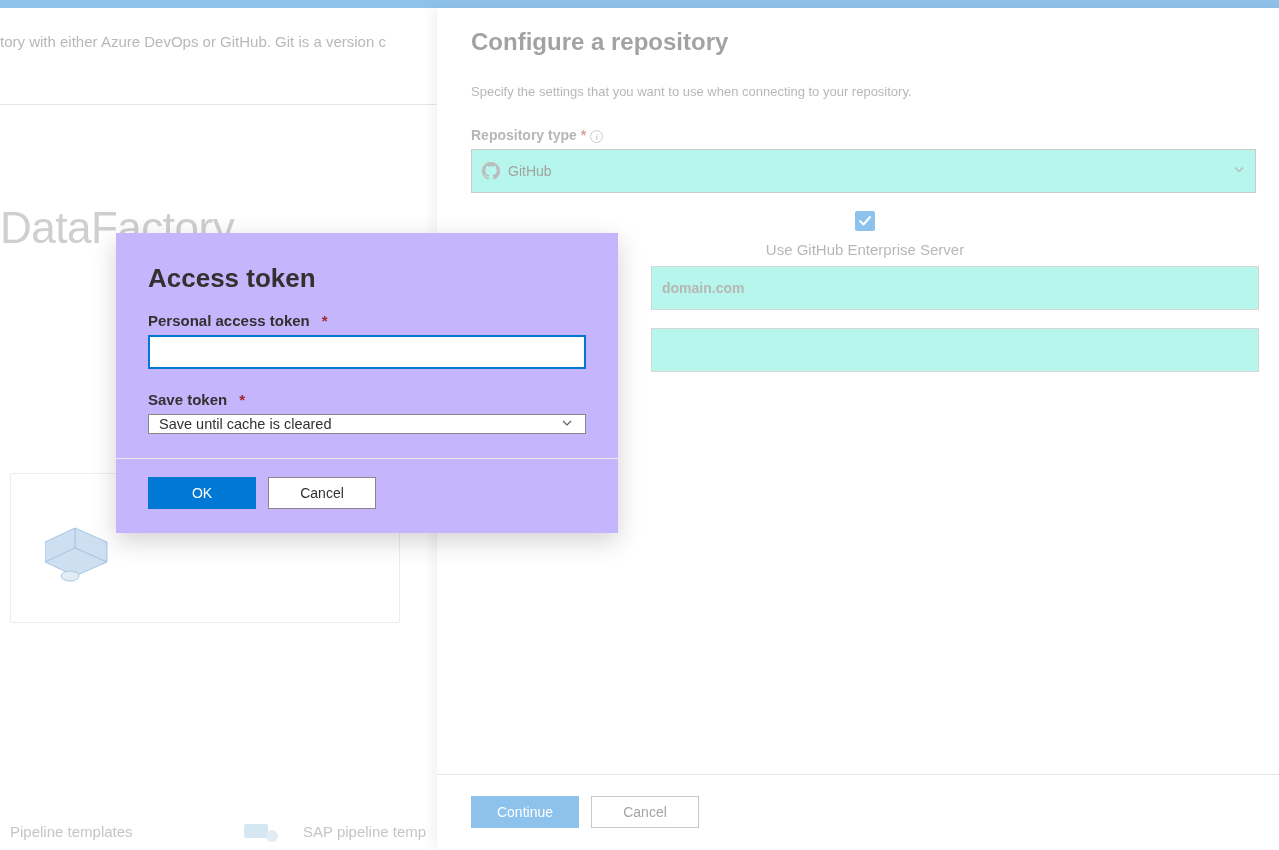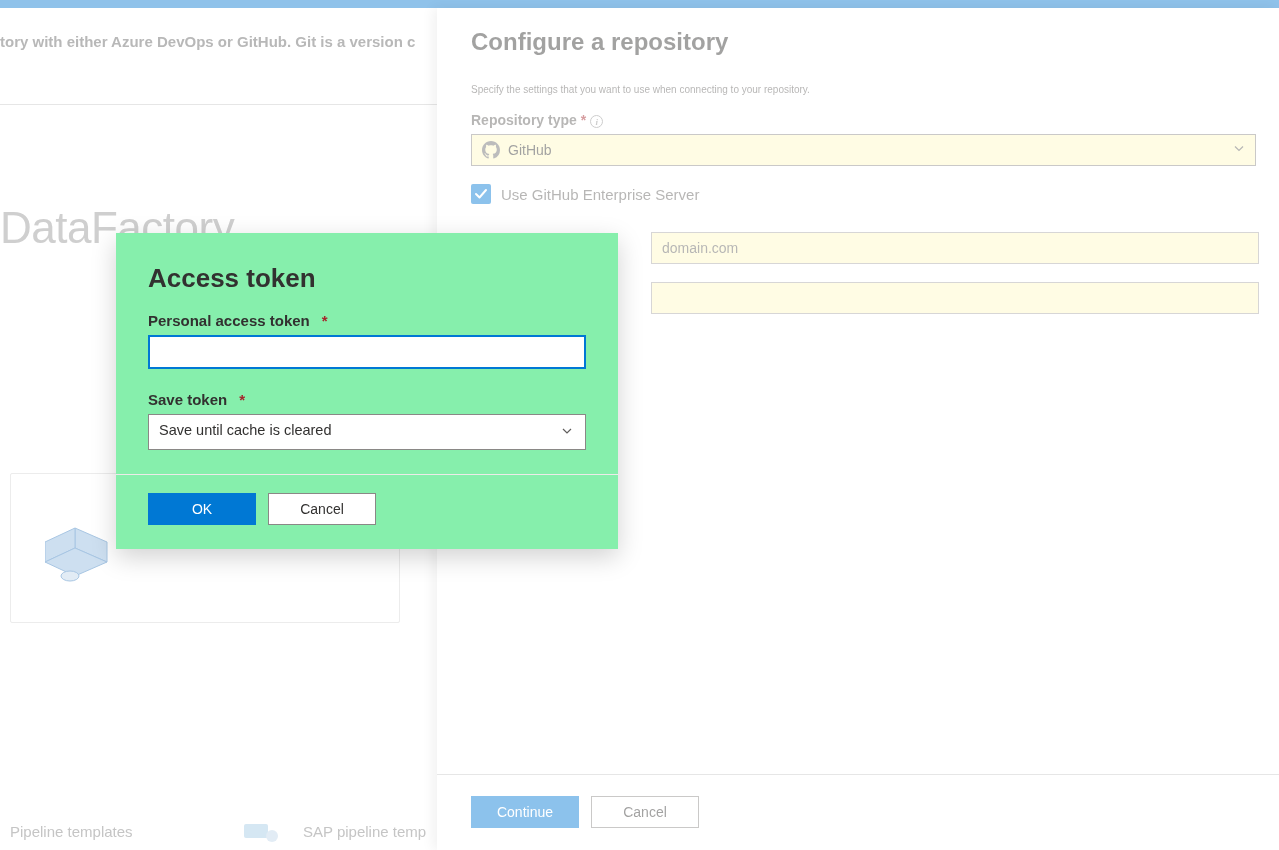--- a/index.html
+++ b/index.html
@@ -99,23 +99,23 @@
     background: rgba(255,255,255,0.55);
     pointer-events: none;
   }
   .rp-title {
     font-size: 24px;
     font-weight: 600;
     color: #323130;
     margin-bottom: 28px;
   }
   .rp-subtitle {
-    font-size: 10px;
+    font-size: 13px;
     color: #605e5c;
-    margin-bottom: 17px;
+    margin-bottom: 28px;
   }
   .rp-field-label {
     font-size: 14px;
     font-weight: 600;
     color: #605e5c;
     margin-bottom: 6px;
     display: flex;
     align-items: flex-end;
     gap: 4px;
   }
@@ -128,23 +128,23 @@
     align-items: center;
     justify-content: center;
     font-size: 9px;
     color: #909090;
     font-style: italic;
     font-family: Georgia, serif;
   }
   .rp-select, .rp-input {
     width: 100%;
     max-width: 785px;
-    height: 32px;
+    height: 44px;
     border: 1px solid #8a8886;
-    background: #fef9c3;
+    background: #5eead4;
     padding: 0 10px;
     font-size: 14px;
     color: #323130;
     display: flex;
     align-items: center;
     position: relative;
   }
   .rp-select .chev {
     position: absolute;
     right: 10px;
@@ -156,21 +156,22 @@
   }
   .gh-icon {
     width: 18px; height: 18px;
     margin-right: 8px;
     display: inline-block;
   }
   .rp-checkbox-row {
     display: flex;
     align-items: center;
     gap: 10px;
-    margin: 18px 0 28px 0;
+    margin: 18px 0 8px 0;
+    flex-direction: column;
   }
   .rp-checkbox {
     width: 20px; height: 20px;
     background: #0078d4;
     border-radius: 2px;
     display: flex;
     align-items: center;
     justify-content: center;
   }
   .rp-checkbox svg { width: 14px; height: 14px; }
@@ -217,21 +218,21 @@
   .btn-primary {
     background: #0078d4;
     border-color: #0078d4;
     color: #ffffff;
   }
   .modal {
     position: absolute;
     left: 116px;
     top: 233px;
     width: 502px;
-    background: #86efac;
+    background: #c4b5fd;
     box-shadow: 0 8px 24px rgba(0,0,0,0.18);
     z-index: 100;
   }
   .modal-body {
     padding: 30px 32px 24px 32px;
   }
   .modal-title {
     font-size: 26px;
     font-weight: 600;
     color: #323130;
@@ -250,54 +251,55 @@
     width: 100%;
     height: 34px;
     border: 2px solid #0078d4;
     padding: 0 8px;
     font-size: 14px;
     outline: none;
     margin-bottom: 22px;
   }
   .modal-select {
     width: 100%;
-    height: 36px;
+    height: 20px;
     border: 1px solid #8a8886;
     background: #ffffff;
     font-size: 14.5px;
-    padding: 7px 10px;
-    display: flex;
-    align-items: flex-start;
+    padding: 0 10px;
+    display: flex;
+    align-items: center;
     position: relative;
     cursor: pointer;
   }
   .modal-select .chev {
     position: absolute;
     right: 12px;
     top: 50%;
     transform: translateY(-50%);
   }
   .modal-footer {
     border-top: 1px solid #edebe9;
     padding: 18px 32px 24px 32px;
     display: flex;
     gap: 12px;
   }
 
   input[type="text"] {
     font-family: inherit;
+    font-weight: bold;
   }
 </style>
 </head>
 <body>
 
 <div class="top-bar"></div>
 
 <div class="bg-layer">
-  <div class="bg-faded-text" style="top:25px; left:0;font-weight:bold;">tory with either Azure DevOps or GitHub. Git is a version c</div>
+  <div class="bg-faded-text" style="top:25px; left:0;">tory with either Azure DevOps or GitHub. Git is a version c</div>
   <div class="bg-separator"></div>
   <div class="bg-title">DataFactory</div>
 
   <div class="bg-card"></div>
   <svg class="bg-card-icon" viewBox="0 0 70 70">
     <g fill="#cddff0" stroke="#a8c6e3" stroke-width="1">
       <polygon points="30,10 62,24 62,44 30,30"></polygon>
       <polygon points="30,10 30,30 0,44 0,24"></polygon>
       <polygon points="0,44 30,30 62,44 30,58"></polygon>
     </g>

